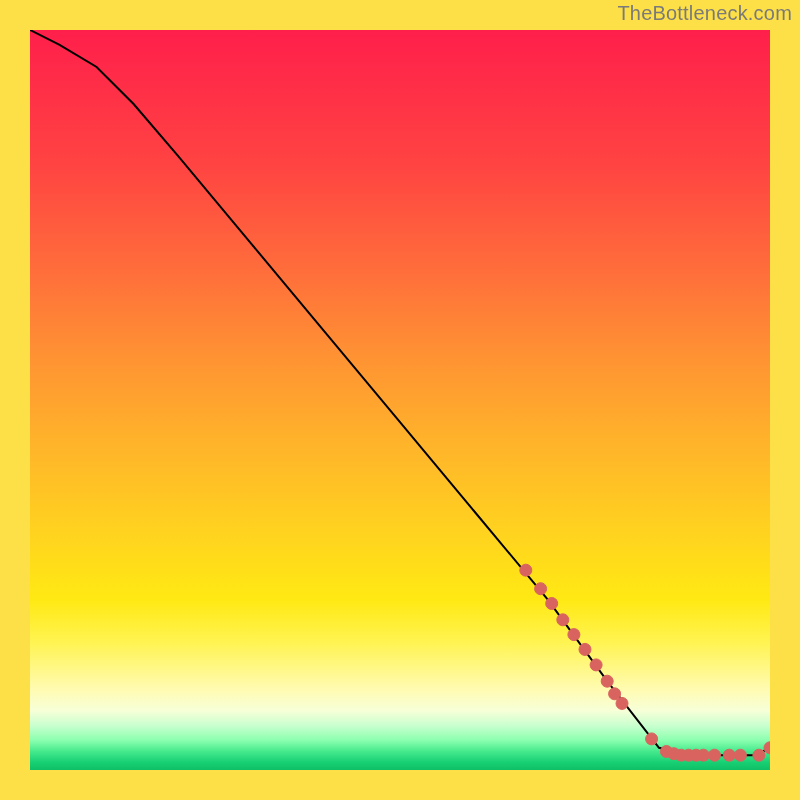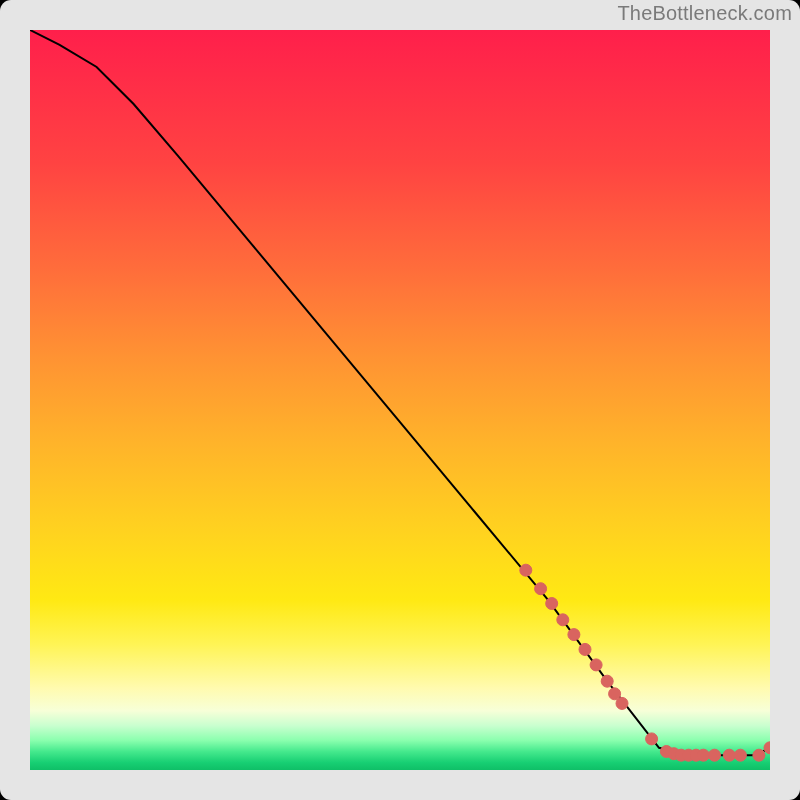--- a/index.html
+++ b/index.html
@@ -8,22 +8,21 @@
     width: 800px;
     height: 800px;
     background: #000;
     font-family: Arial, Helvetica, sans-serif;
     overflow: hidden;
   }
   .canvas {
     position: relative;
     width: 800px;
     height: 800px;
-    background: #e5e5e5;
-    border-radius: 11px;
+    background: #fde047;
   }
   .watermark {
     position: absolute;
     top: 2px;
     right: 8px;
     color: #7a7a7a;
     font-size: 20px;
     font-weight: 400;
     letter-spacing: 0.2px;
     z-index: 5;

